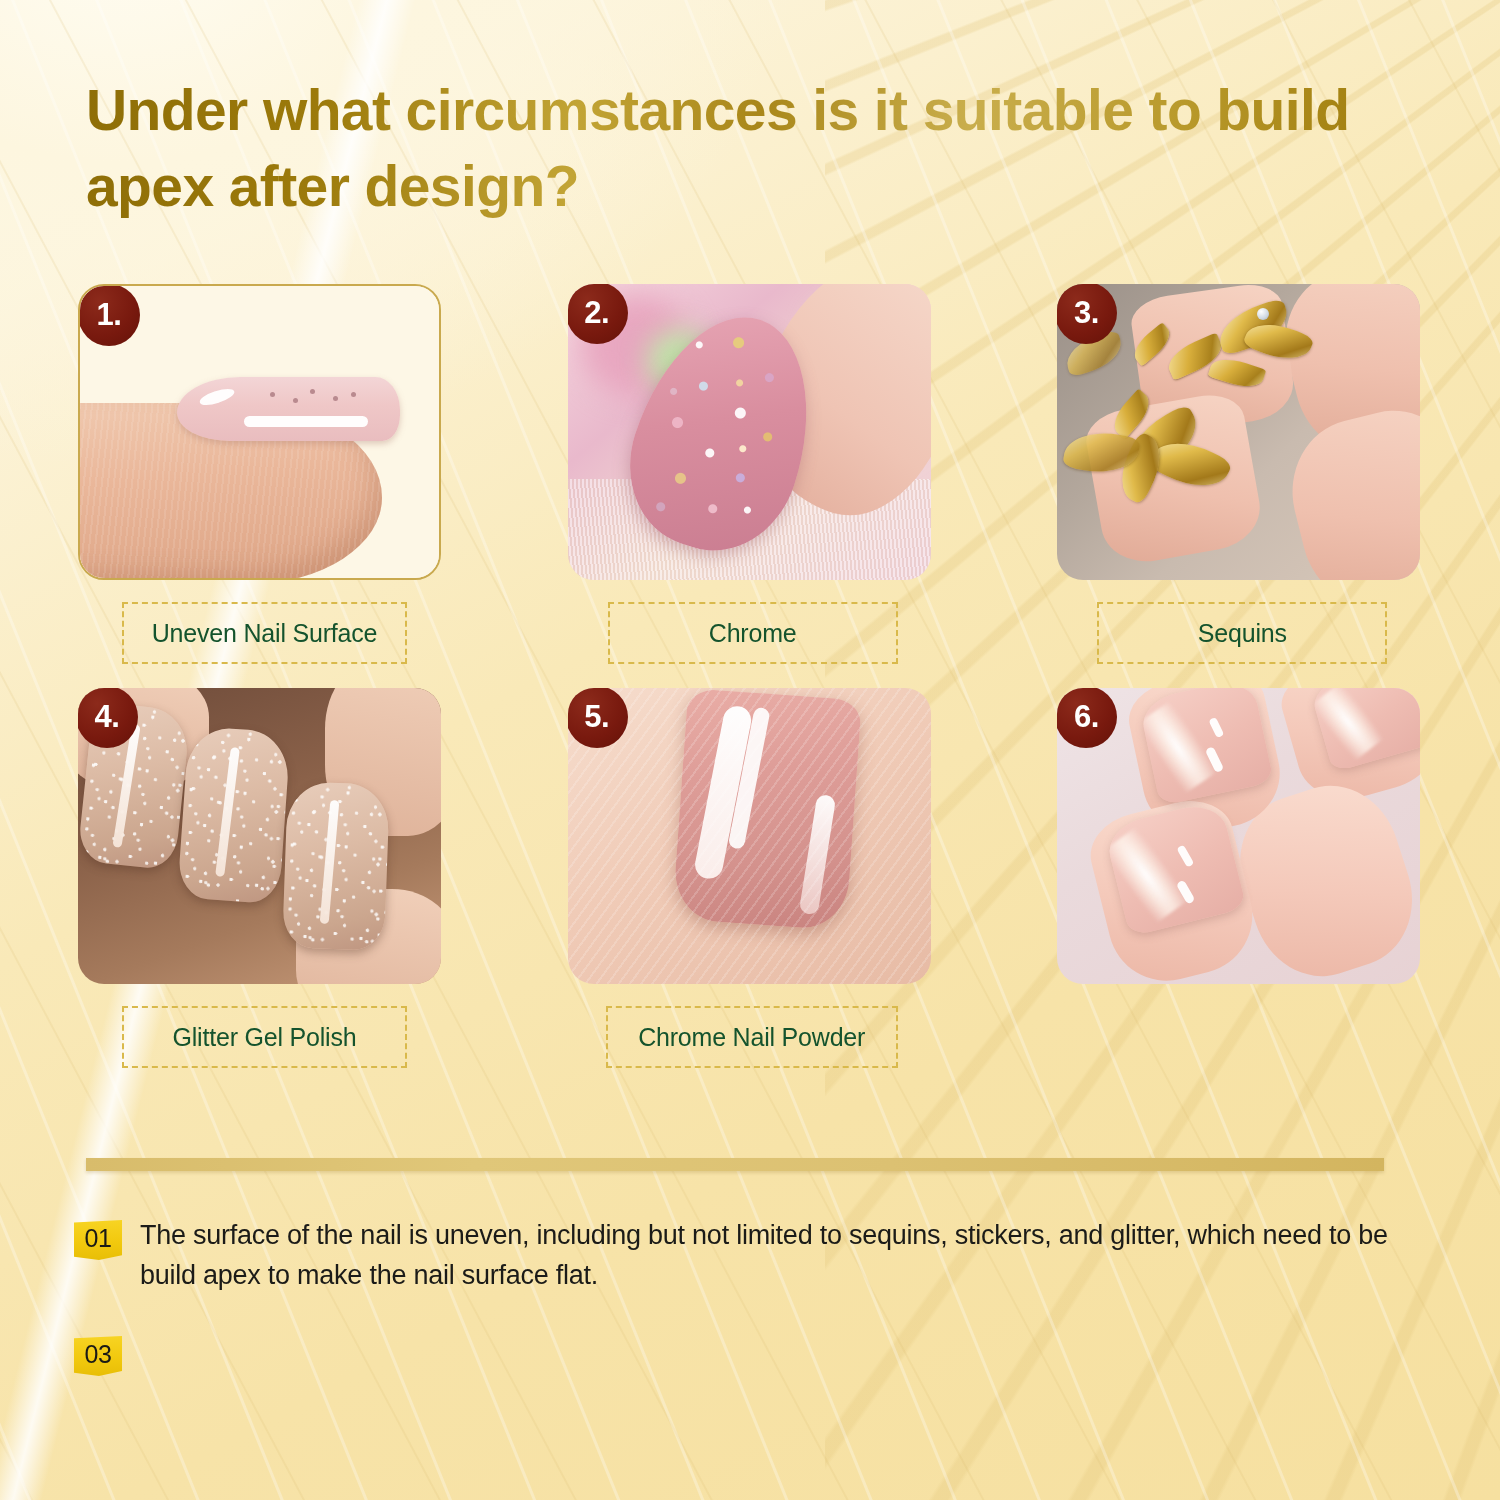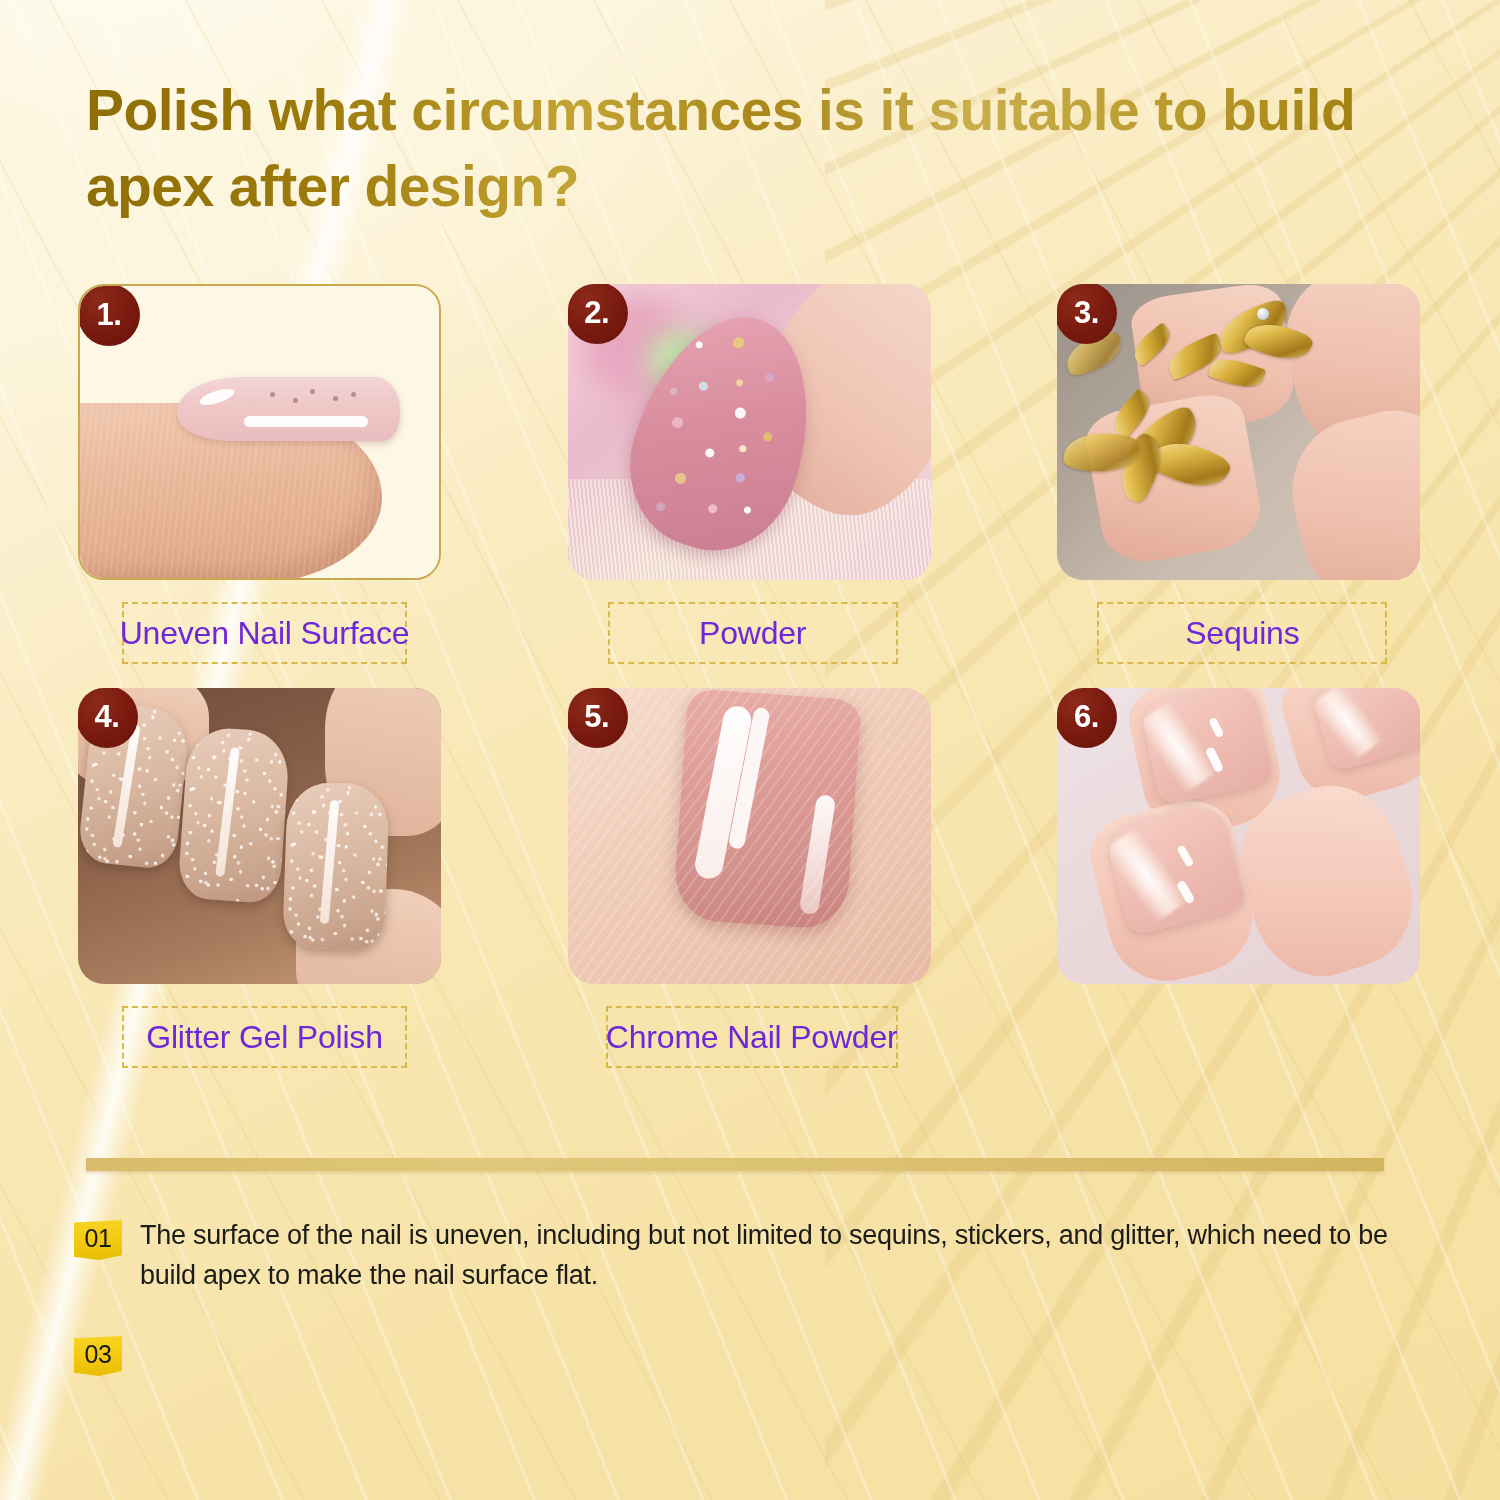--- a/index.html
+++ b/index.html
@@ -102,21 +102,21 @@
     z-index:6;
     letter-spacing:-0.5px;
   }
 
   .caption{
     margin-top:22px;
     width:285px; margin-left:44px;
     height:62px;
     border:2px dashed #D9B94B;
     display:flex; align-items:center; justify-content:center;
-    font-size:32px; color:#6d28d9; font-weight:500;
+    font-size:25px; color:#14532d; font-weight:500;
     letter-spacing:-0.2px;
     white-space:nowrap;
   }
   .card:nth-child(2) .caption{ margin-left:40px; width:290px; }
   .card:nth-child(3) .caption{ margin-left:40px; width:290px; }
   .card:nth-child(5) .caption{ margin-left:38px; width:292px; }
   .card:nth-child(6) .caption{ margin-left:38px; width:292px; }
 
   
   #divider{
@@ -361,21 +361,21 @@
 <body>
 
 <div id="bg-base"></div>
 <div id="bg-fan3"></div>
 <div id="bg-fan2"></div>
 <div id="bg-fan"></div>
 <div id="bg-swoosh"></div>
 
 <div id="page">
 
-  <h1 id="title">Polish what circumstances is it suitable to build apex after design?</h1>
+  <h1 id="title">Under what circumstances is it suitable to build apex after design?</h1>
 
   <div id="grid">
 
     <div class="card">
       <div class="photo framed">
         <div class="ph p1">
           <div class="finger"></div>
           <div class="nail">
             <div class="gl" style="left:42%;top:24%"></div>
             <div class="gl" style="left:52%;top:34%"></div>
@@ -397,21 +397,21 @@
           <div class="bok" style="right:2%;top:28%;width:26%;height:30%;background:#C6A8E8"></div>
           <div class="bok" style="right:12%;top:6%;width:20%;height:22%;background:#F3D7E2"></div>
           <div class="fabric"></div>
           <div class="fing"></div>
           <div class="nail">
               <div class="seq"></div>
             </div>
         </div>
         <div class="badge">2.</div>
       </div>
-      <div class="caption">Powder</div>
+      <div class="caption">Chrome</div>
     </div>
 
     <div class="card">
       <div class="photo">
         <div class="ph p3">
           <div class="fin f3"></div>
           <div class="fin f4"></div>
           <div class="fin f1"></div>
           <div class="fin f2"></div>
           <div class="leaf" style="left:30%;top:20%;width:16%;height:9%;transform:rotate(-24deg)"></div>

